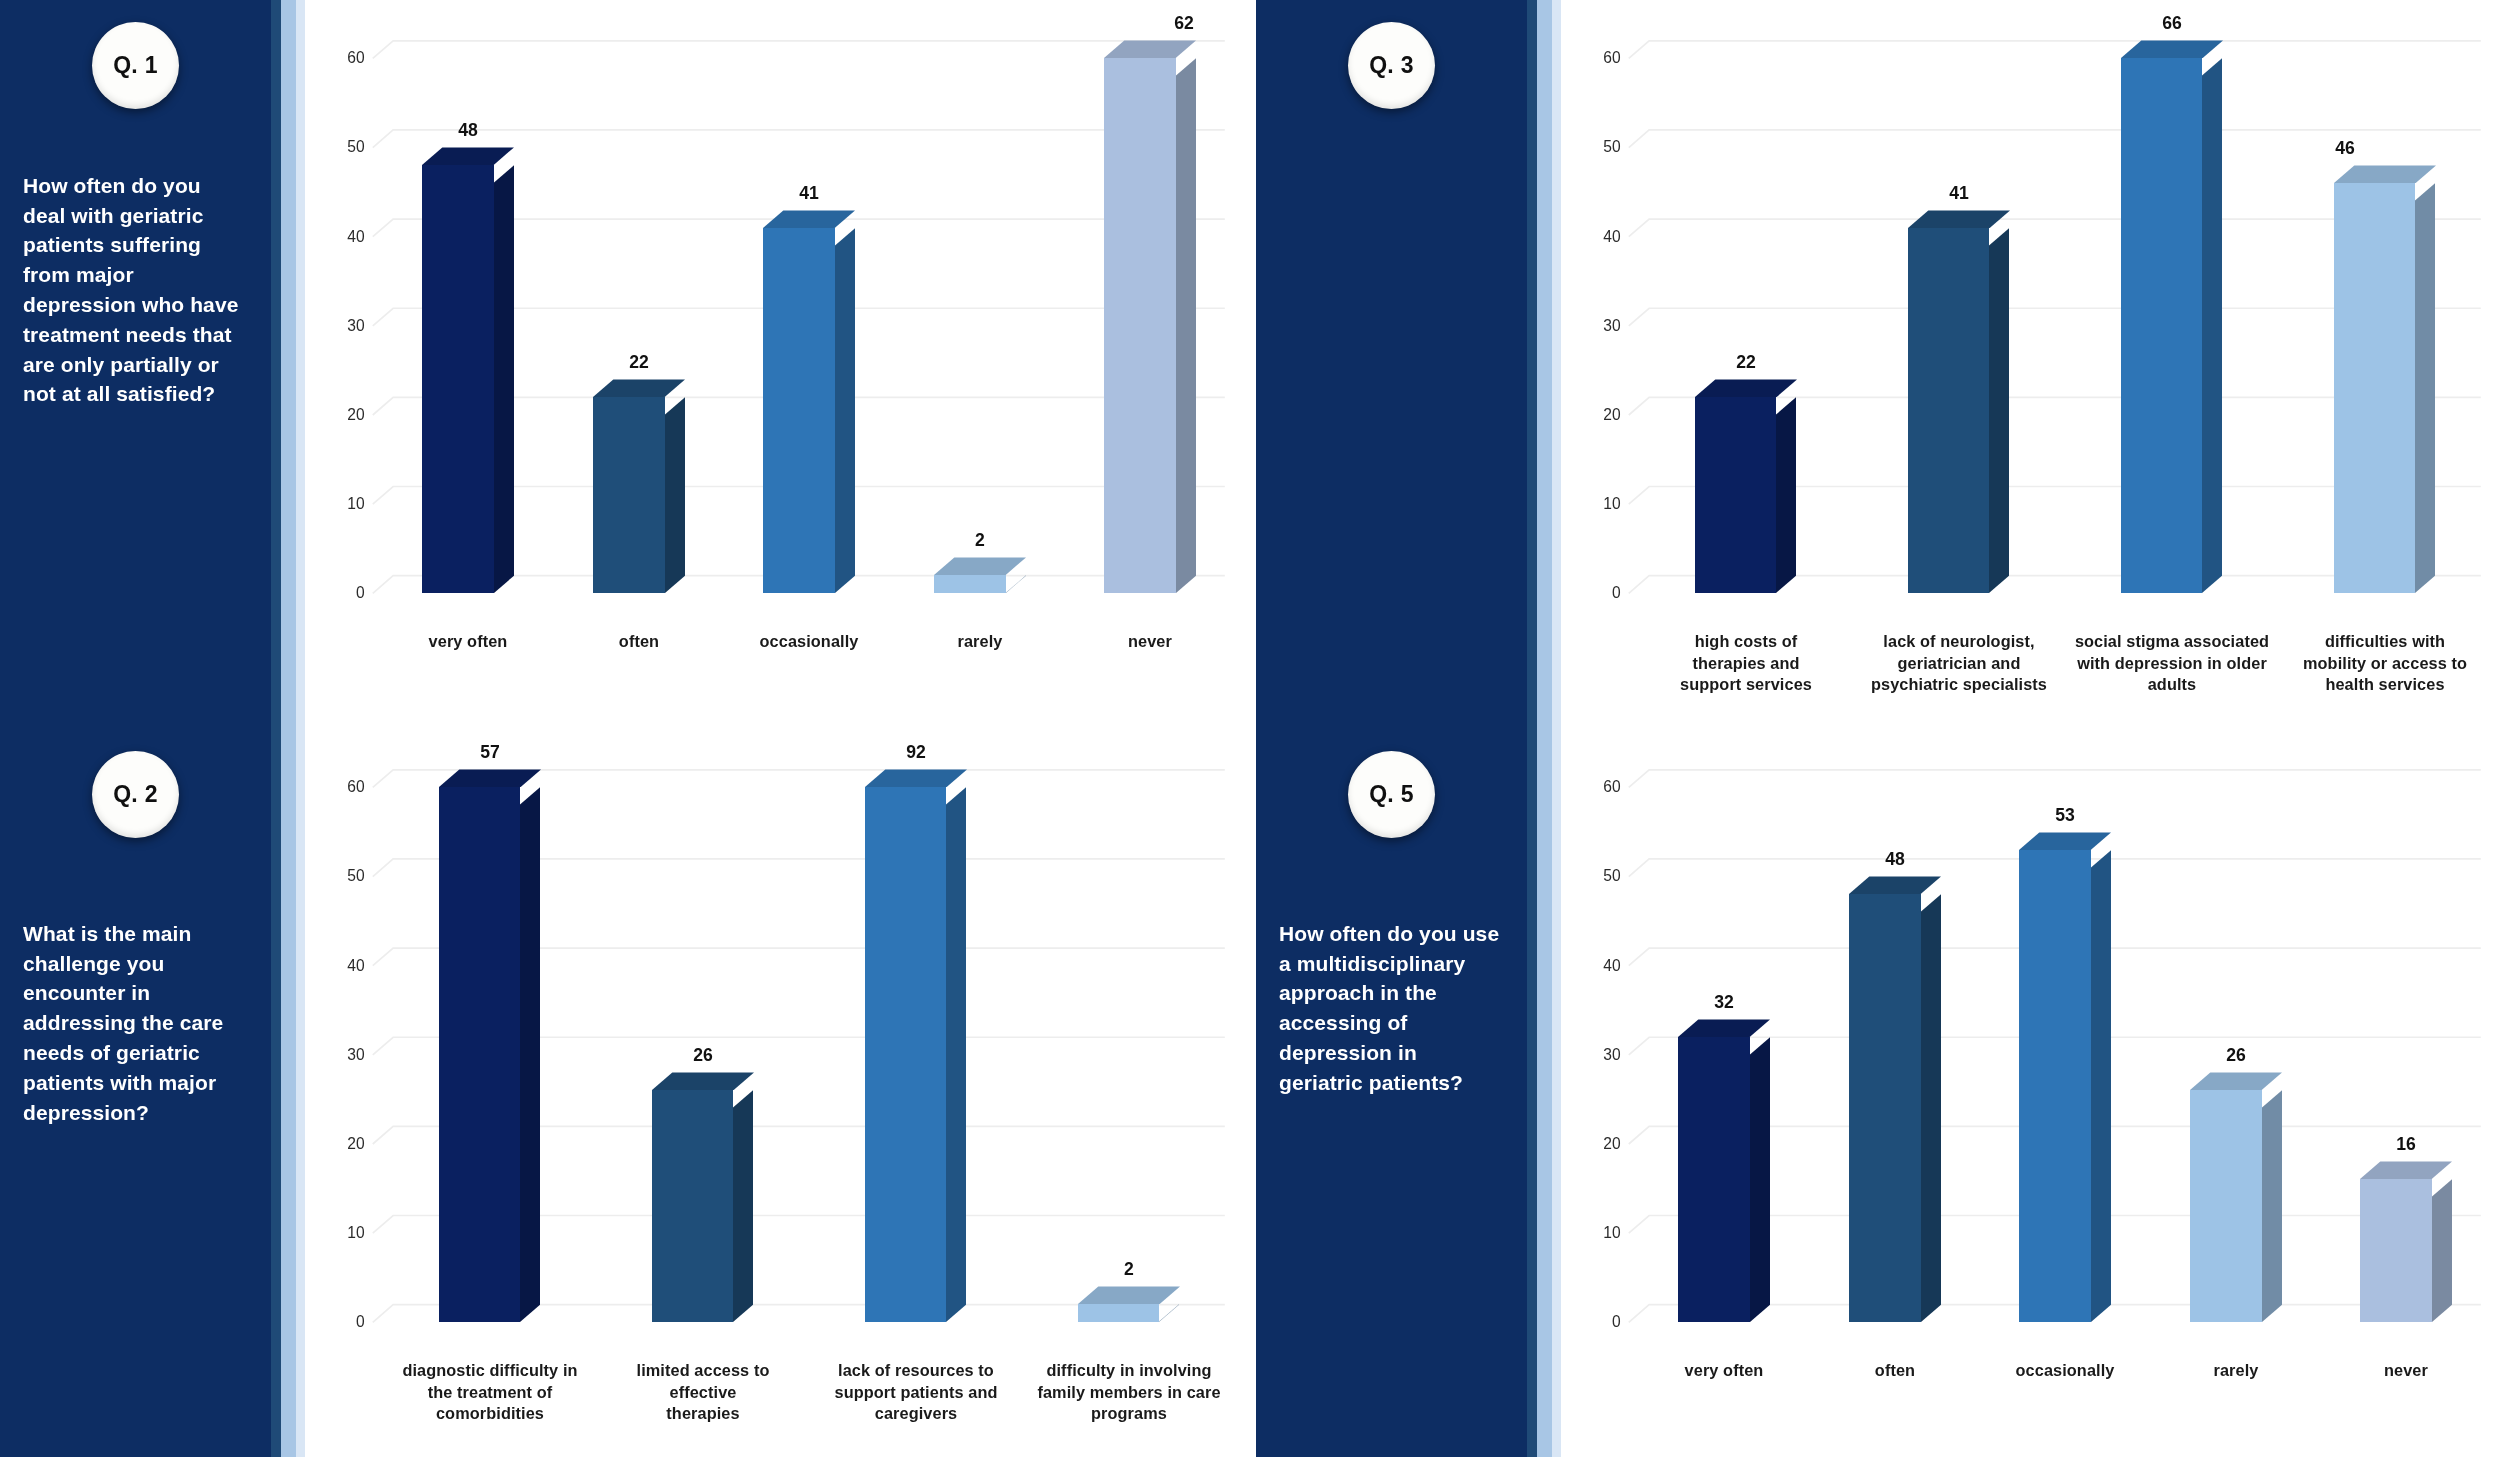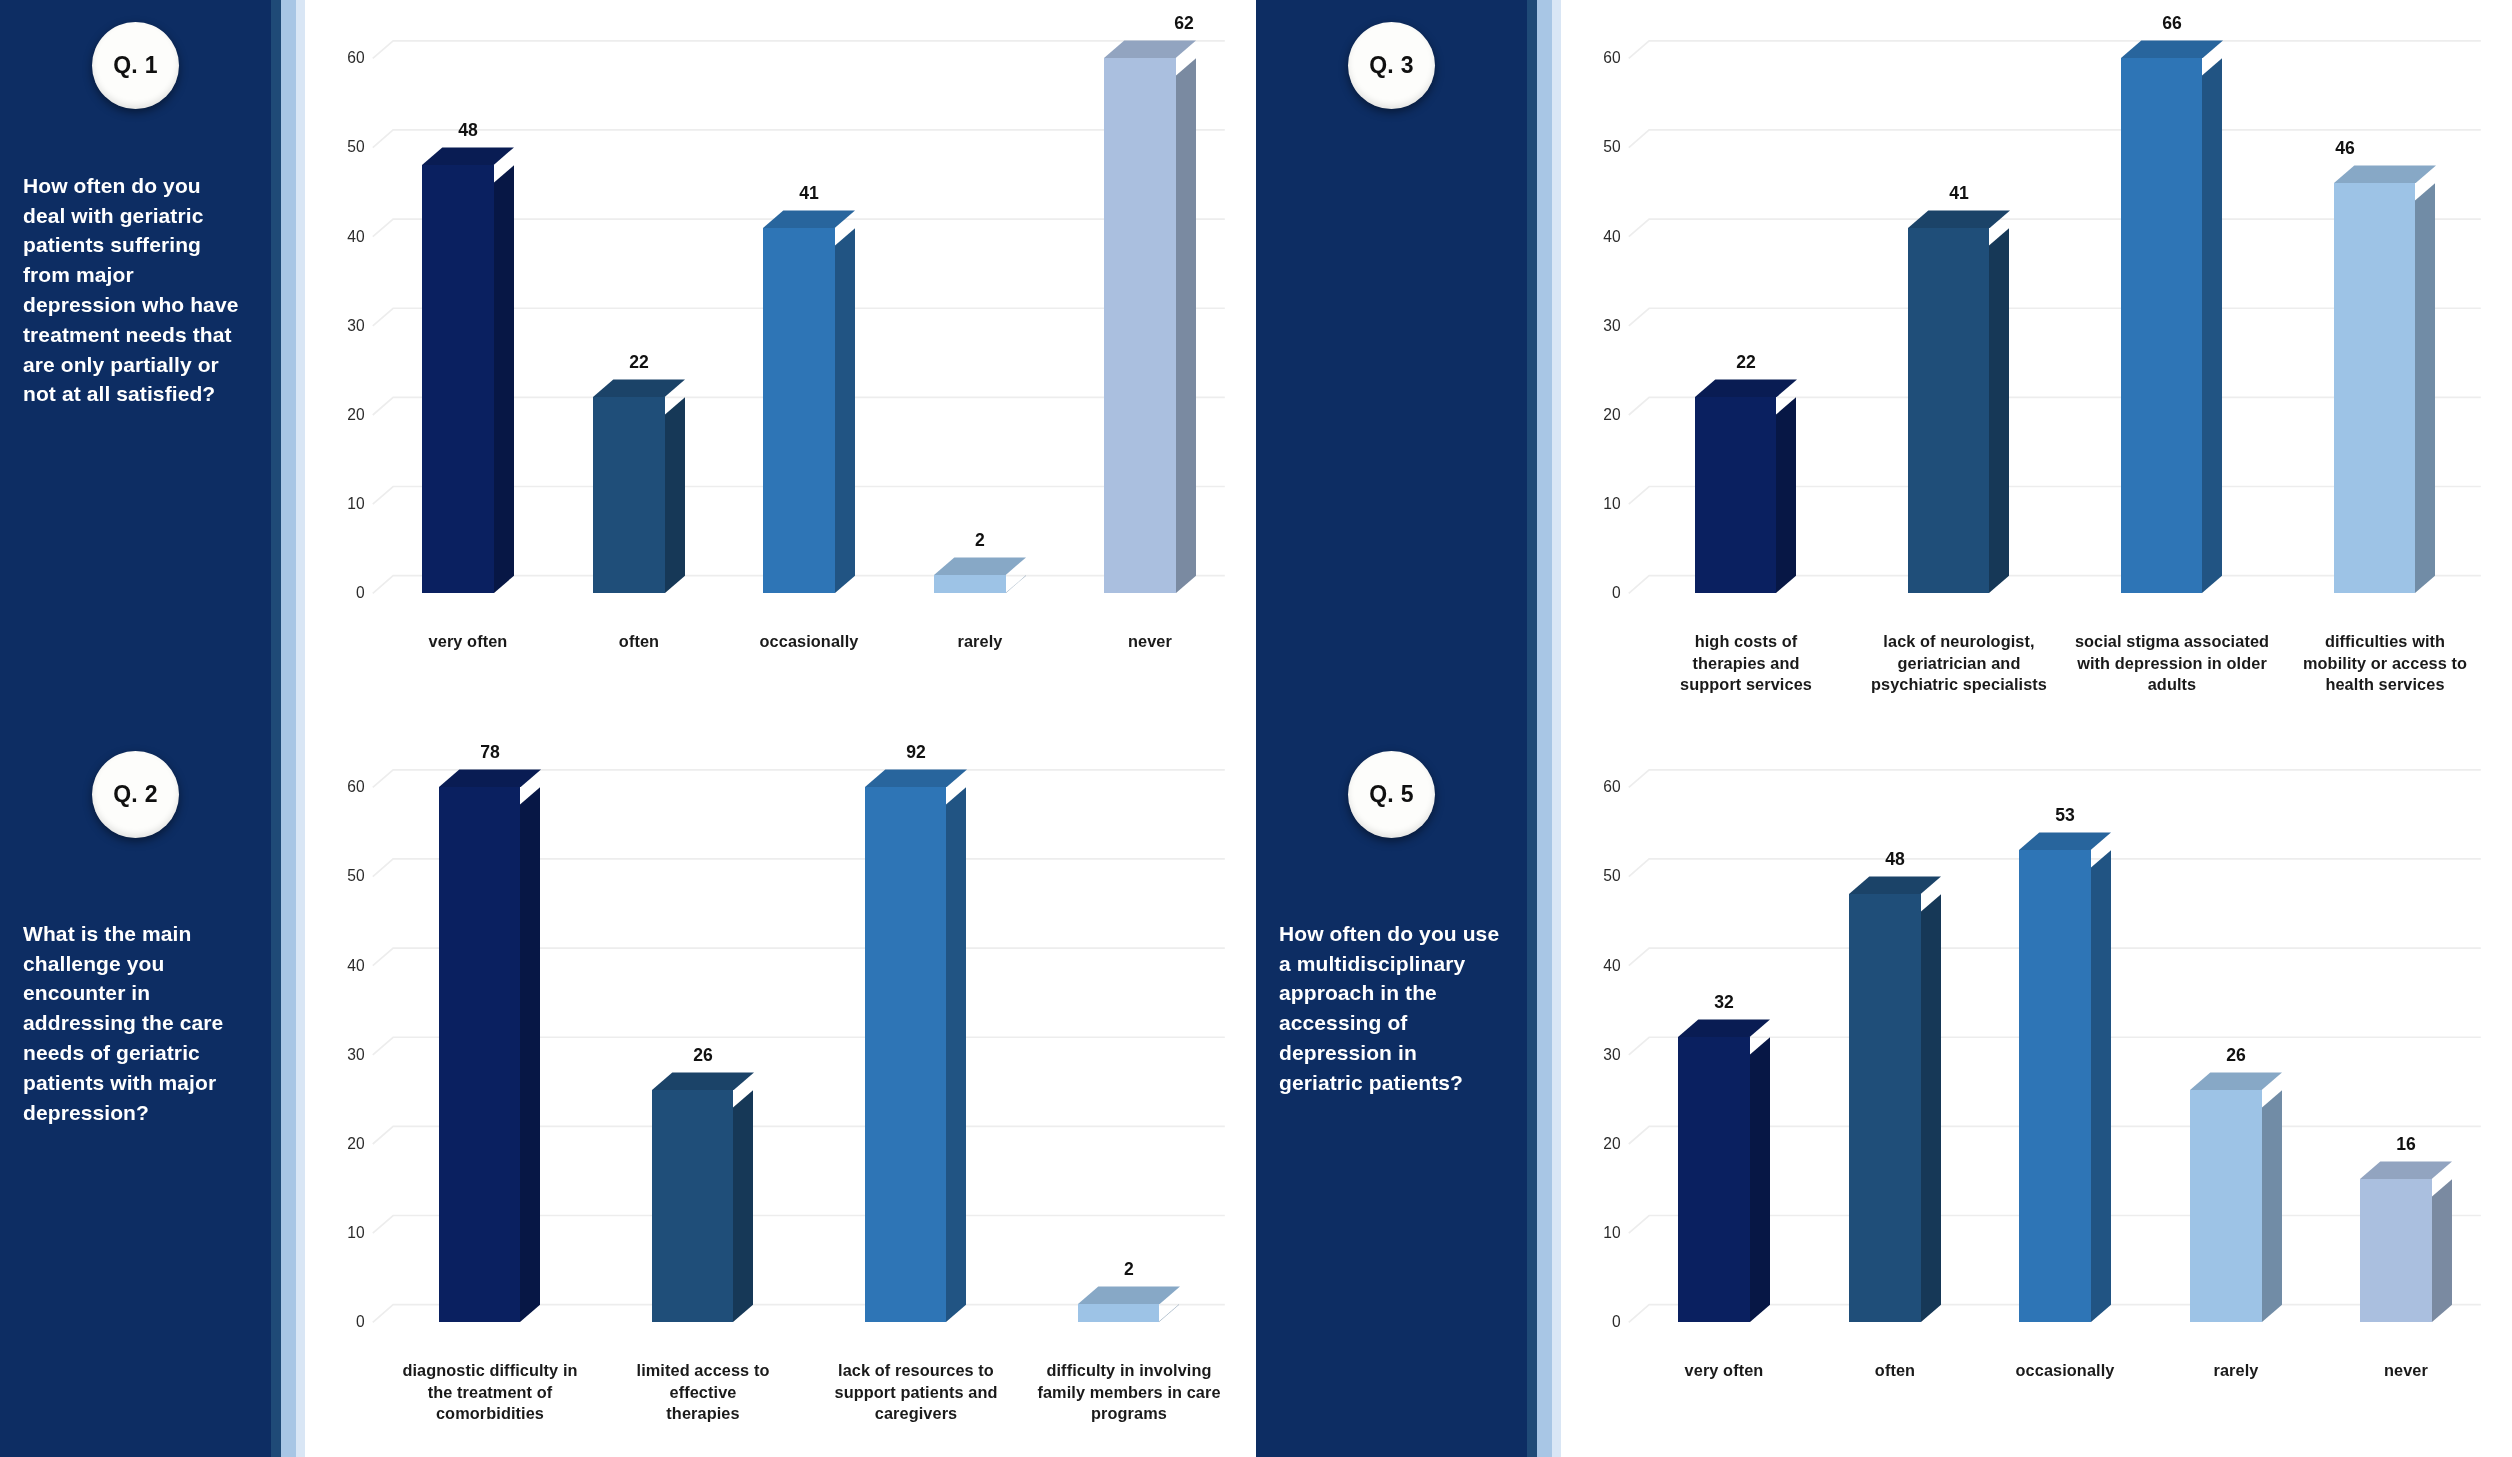--- a/index.html
+++ b/index.html
@@ -310,21 +310,21 @@
             <path d="M100 349 L130 323 L1357 323" fill="none" stroke="#ededed" stroke-width="2.5"></path>
             <path d="M100 217.5 L130 191.5 L1357 191.5" fill="none" stroke="#ededed" stroke-width="2.5"></path>
             <path d="M100 86 L130 60 L1357 60" fill="none" stroke="#ededed" stroke-width="2.5"></path>
           </svg>
           <div class="bars" style="left: 68px; right: 31px;">
             <div class="bar3d" style="left: 66px; bottom: 136px; width: 81px; height: 535px;">
               <div class="bar-side" style="left: 81px; width: 20.3px; height: 535px; background: rgb(7, 23, 69); clip-path: polygon(0px 17.6px, 100% 0px, 100% calc(100% - 17.6px), 0px 100%);"></div>
               <div class="bar-top" style="left: 0px; top: -17.6px; width: 102px; height: 17.6px; background: rgb(9, 28, 83); clip-path: polygon(20.3px 0px, 100% 0px, calc(100% - 20.3px) 100%, 0px 100%);"></div>
               <div class="bar-front" style="height: 535px; background: rgb(10, 32, 96);"></div>
             </div>
-            <div class="bar-value" style="left: 117px; bottom: 695px;">78</div>
+            <div class="bar-value" style="left: 117px; bottom: 695px;">57</div>
             <div class="cat-label" style="left: 117px; top: 631px; width: 202px;">
               <div>diagnostic difficulty in</div>
               <div>the treatment of</div>
               <div>comorbidities</div>
             </div>
             <div class="bar3d" style="left: 279px; bottom: 136px; width: 81px; height: 232px;">
               <div class="bar-side" style="left: 81px; width: 20.3px; height: 232px; background: rgb(22, 56, 87); clip-path: polygon(0px 17.6px, 100% 0px, 100% calc(100% - 17.6px), 0px 100%);"></div>
               <div class="bar-top" style="left: 0px; top: -17.6px; width: 102px; height: 17.6px; background: rgb(27, 67, 104); clip-path: polygon(20.3px 0px, 100% 0px, calc(100% - 20.3px) 100%, 0px 100%);"></div>
               <div class="bar-front" style="height: 232px; background: rgb(31, 78, 121);"></div>
             </div>

